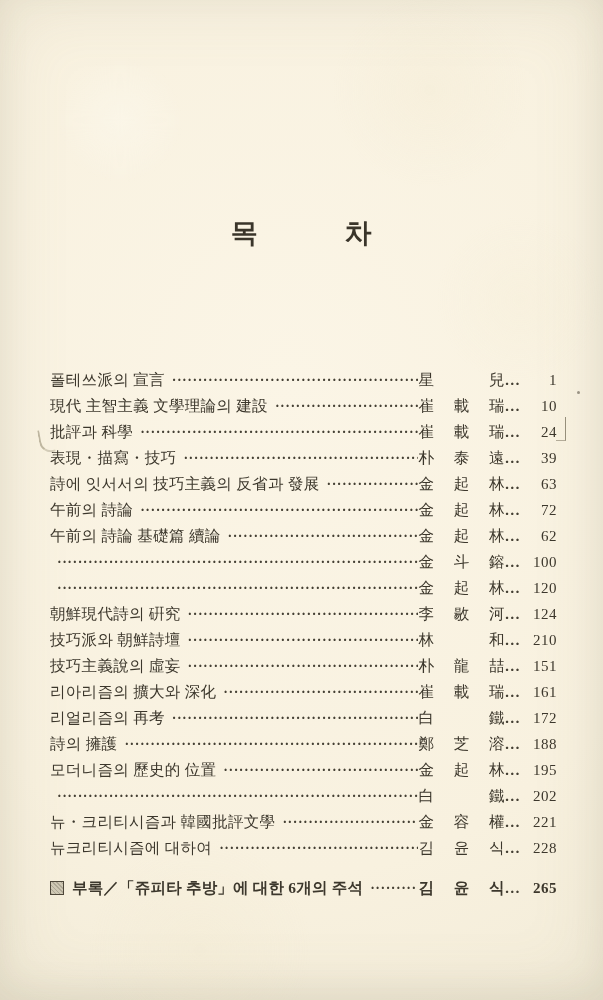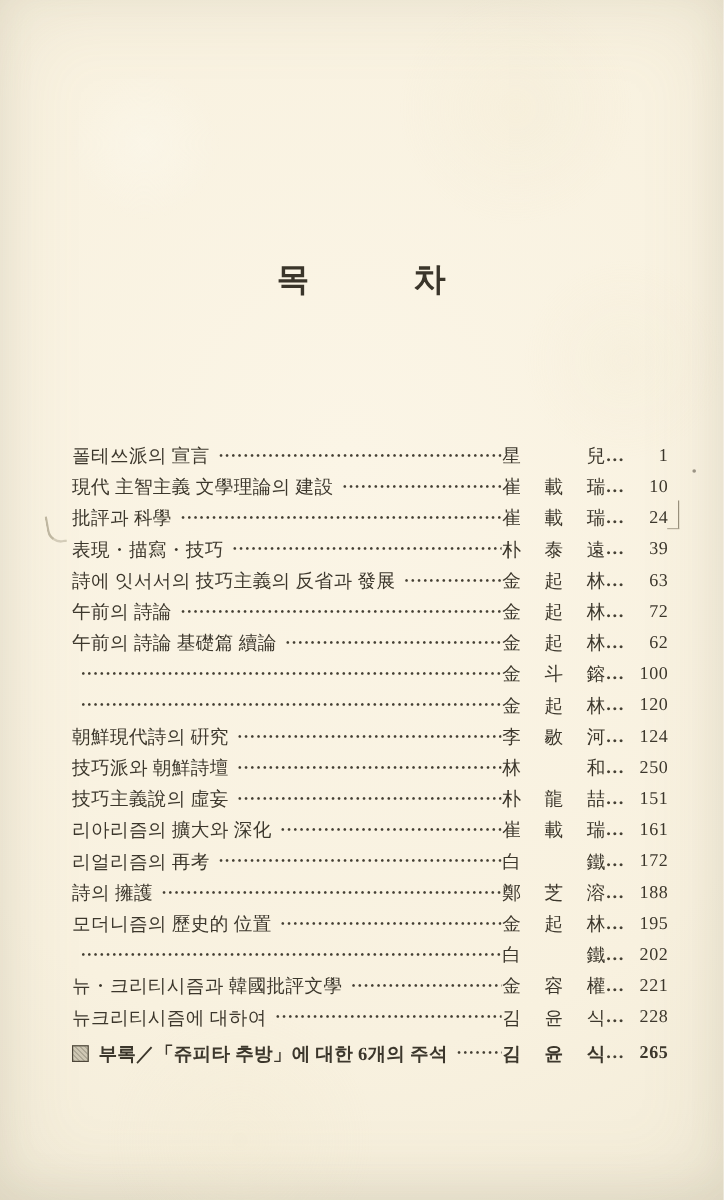--- a/index.html
+++ b/index.html
@@ -28,21 +28,21 @@
   .doc-title{
     position:absolute;top:197px;left:0;right:0;
     text-align:center;
     font-size:27px;font-weight:600;
     word-spacing:78px;
     letter-spacing:1px;
     color:#3a352a;
     font-family:Liberation Serif, serif;
   }
   .toc{
-    position:absolute;top:367px;left:10px;right:0;
+    position:absolute;top:367px;left:0;right:0;
     padding:0 46px 0 50px;
   }
   .row{
     display:flex;align-items:center;
     height:26px;
     font-size:15.5px;
     white-space:nowrap;
   }
   .t{flex:none;letter-spacing:.3px;}
   .leader{
@@ -56,21 +56,21 @@
   }
   .author{
     flex:none;width:86px;
     text-align:justify;text-align-last:justify;
     font-size:15.5px;
     font-family:Liberation Serif, serif;
   }
   .sep{flex:none;font-weight:bold;color:#443f33;}
   .pg{flex:none;width:37px;text-align:right;font-size:15px;letter-spacing:.5px;}
   .appendix{
-    margin-top:4px;
+    margin-top:14px;
     font-weight:bold;
   }
   .appendix .t{display:flex;align-items:center;letter-spacing:.2px;}
   .sq{
     display:inline-block;width:12px;height:12px;
     border:1.5px solid #4d4639;
     background:
       repeating-linear-gradient(45deg, rgba(90,85,70,.28) 0 1px, transparent 1px 3px),
       #cfc8b4;
     margin-right:8px;
@@ -184,21 +184,21 @@
     <span class="author">李 敭 河</span>
     <span class="sep">…</span>
     <span class="pg">124</span>
   </div>
 
   <div class="row">
     <span class="t">技巧派와 朝鮮詩壇</span>
     <span class="leader"></span>
     <span class="author">林 和</span>
     <span class="sep">…</span>
-    <span class="pg">250</span>
+    <span class="pg">210</span>
   </div>
 
   <div class="row">
     <span class="t">技巧主義說의 虛妄</span>
     <span class="leader"></span>
     <span class="author">朴 龍 喆</span>
     <span class="sep">…</span>
     <span class="pg">151</span>
   </div>
 

